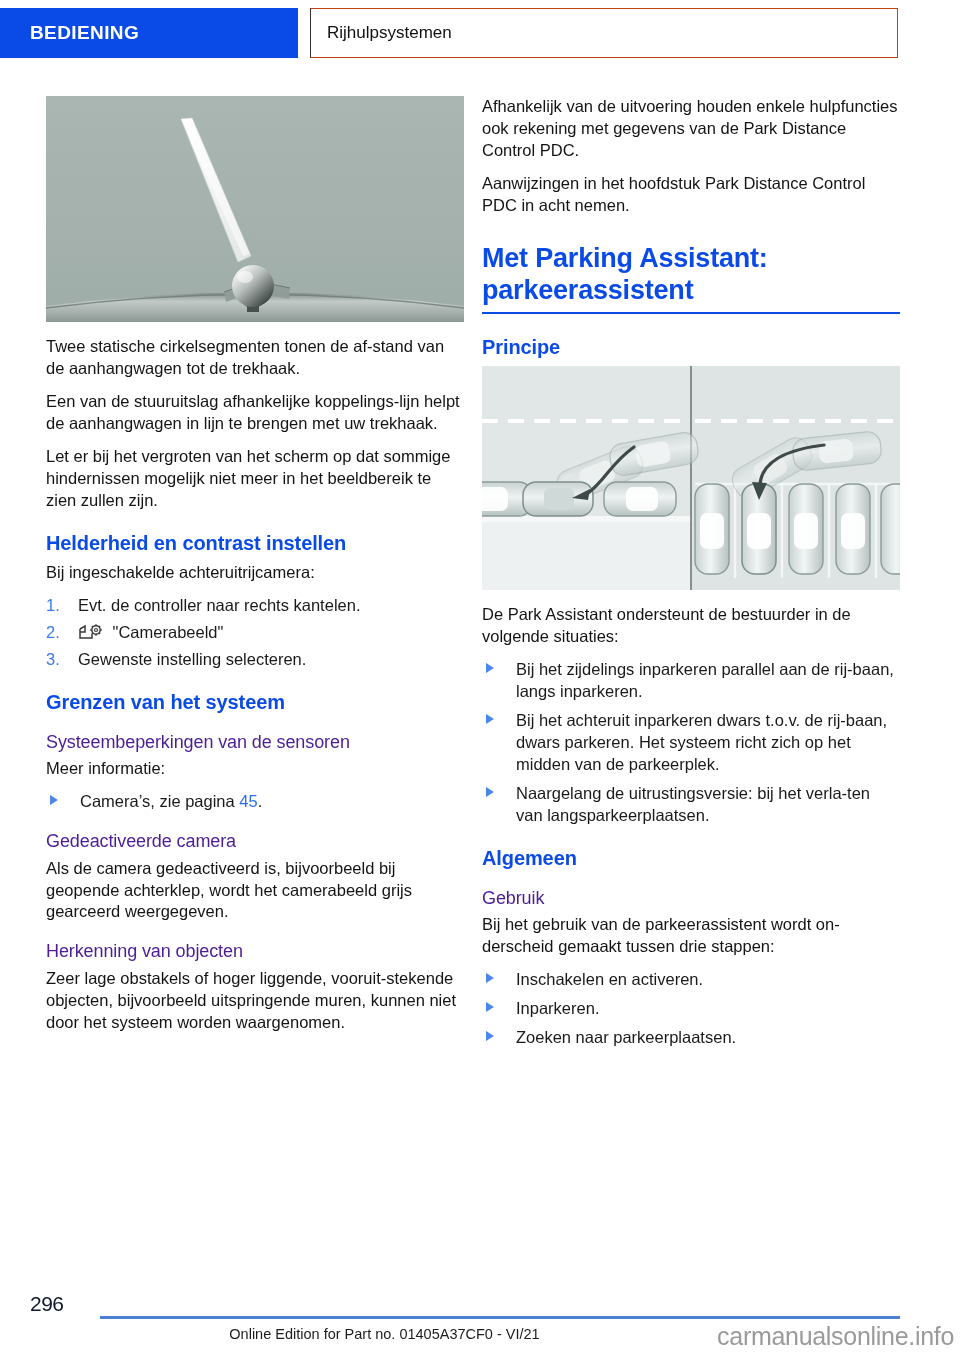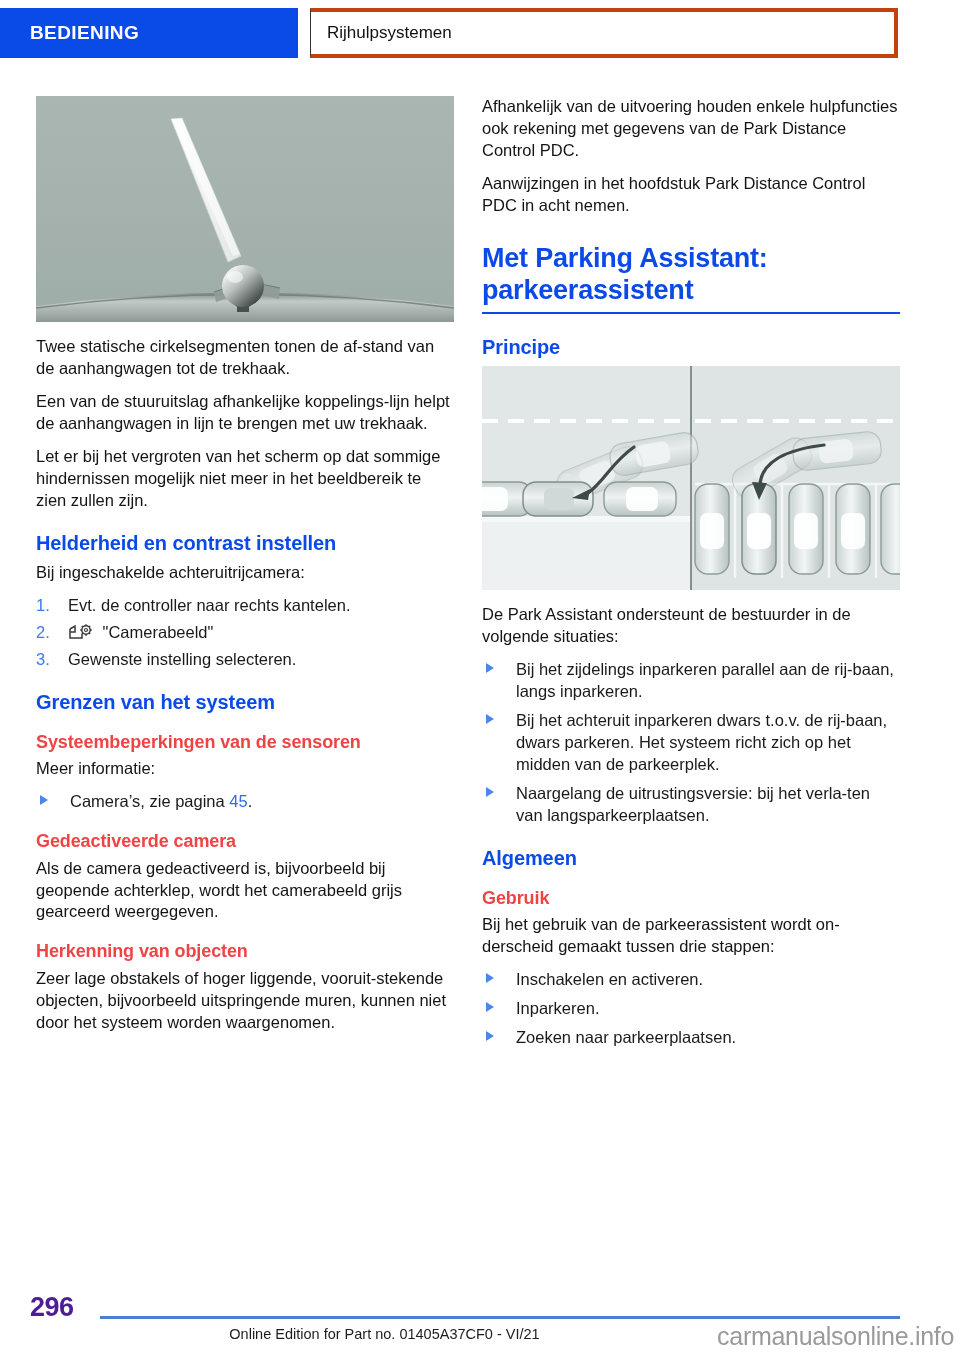--- a/index.html
+++ b/index.html
@@ -40,38 +40,38 @@
     align-items: center;
     padding-left: 30px;
     box-sizing: border-box;
   }
   .header-section {
     position: absolute;
     left: 310px;
     top: 0;
     width: 588px;
     height: 50px;
-    border: 4px solid #c2410c;
+    border: 1px solid #c2410c;
     border-left: 1px solid #333;
     box-sizing: border-box;
     background: #ffffff;
     display: flex;
     align-items: center;
     padding-left: 16px;
     font-size: 17px;
     color: #111;
   }
 
   
   .col {
     position: absolute;
     top: 96px;
     width: 418px;
   }
-  .col-left  { left: 36px; }
+  .col-left  { left: 46px; }
   .col-right { left: 482px; }
 
   p.body {
     margin: 0 0 11px 0;
     font-size: 16.5px;
     line-height: 1.33;
     color: #141414;
   }
 
   h1.chapter {
@@ -91,22 +91,22 @@
   h2.sec {
     margin: 20px 0 7px 0;
     font-size: 20px;
     font-weight: bold;
     color: #0A4AE6;
     letter-spacing: -0.1px;
   }
   h3.sub {
     margin: 18px 0 5px 0;
     font-size: 18px;
-    font-weight: bold;
-    color: #ef4444;
+    font-weight: normal;
+    color: #4c1d95;
     line-height: 1.2;
     letter-spacing: -0.1px;
   }
 
   
   ol.numlist {
     margin: 4px 0 10px 0;
     padding: 0;
     list-style: none;
   }
@@ -185,23 +185,23 @@
     position: absolute;
     left: 0;
     bottom: 0;
     width: 960px;
     height: 80px;
   }
   .page-number {
     position: absolute;
     left: 30px;
     top: 10px;
-    font-size: 27px;
-    font-weight: bold;
-    color: #4c1d95;
+    font-size: 21px;
+    font-weight: normal;
+    color: #0f172a;
     letter-spacing: -0.5px;
   }
   .footer-rule {
     position: absolute;
     left: 100px;
     top: 34px;
     width: 800px;
     height: 3px;
     background: #4A7FD4;
   }

